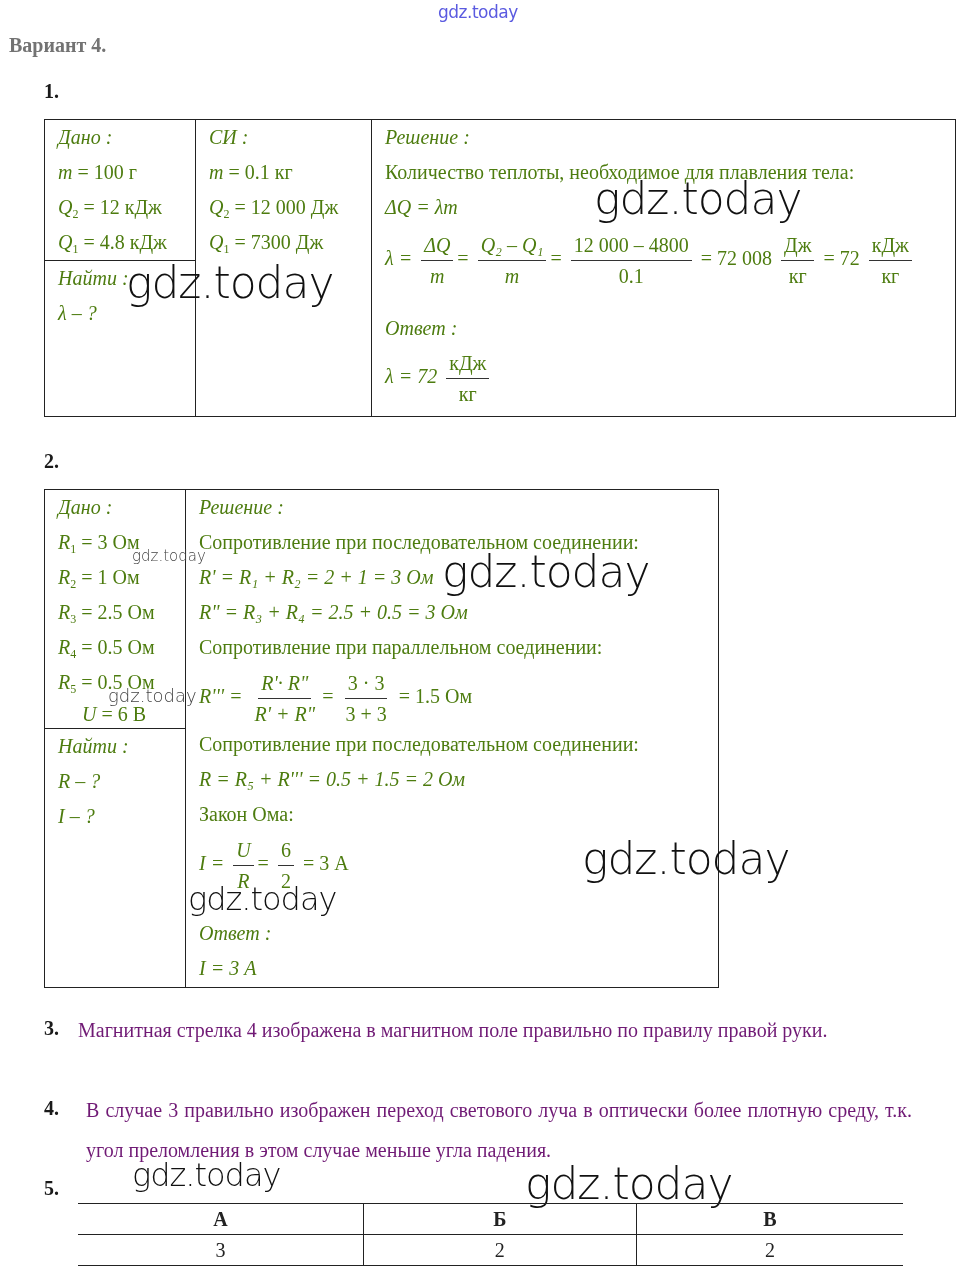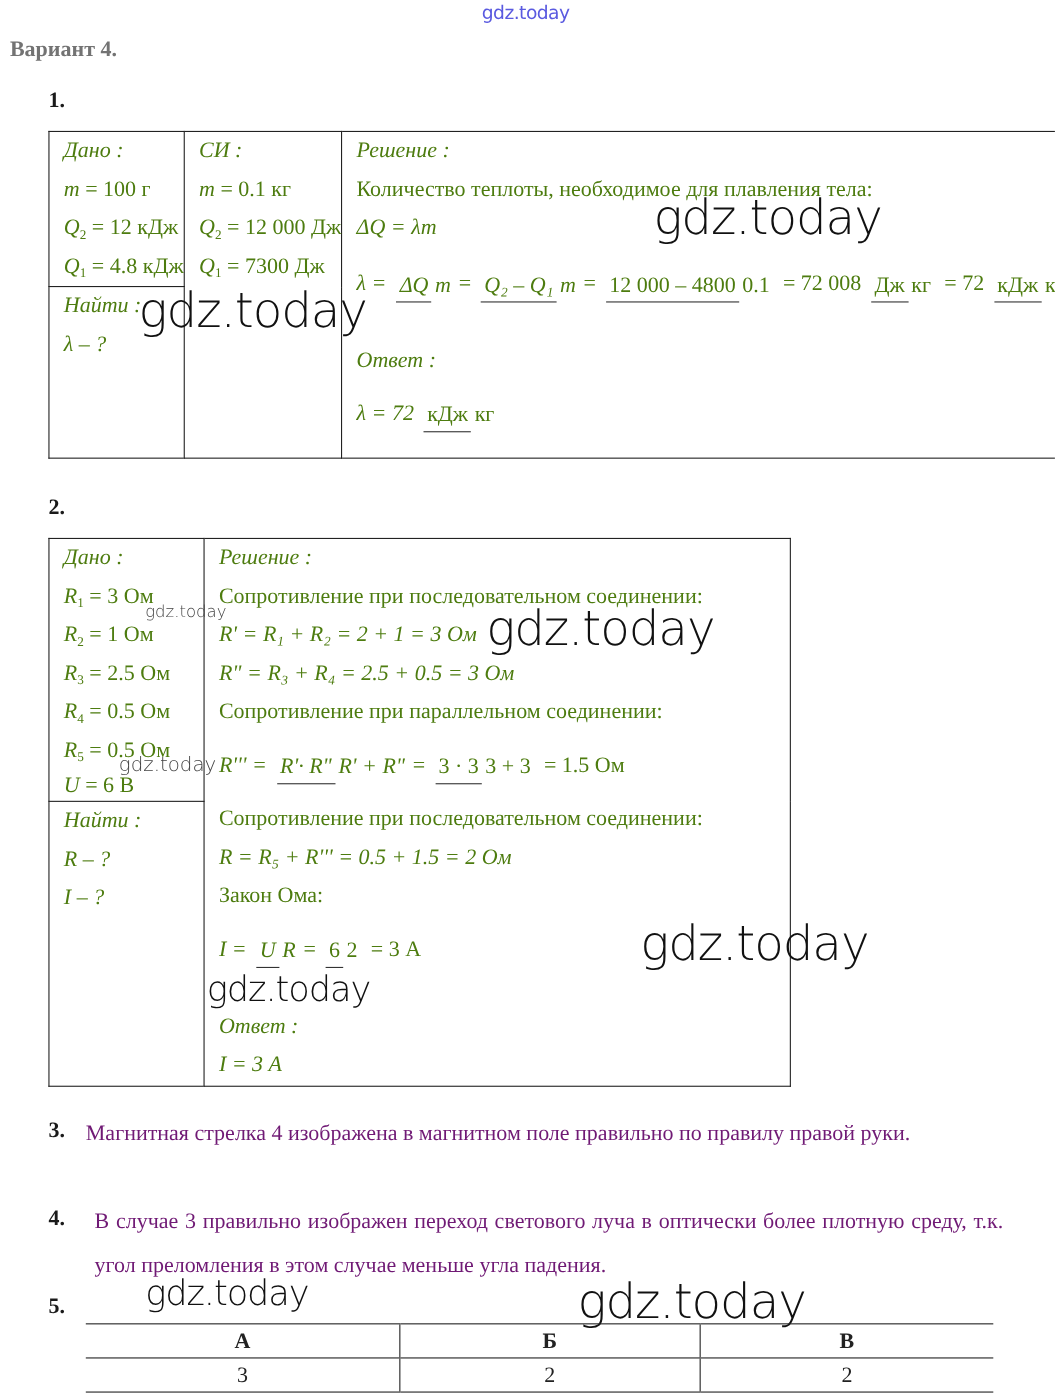--- a/index.html
+++ b/index.html
@@ -7,21 +7,21 @@
          font-family:"Liberation Serif", "DejaVu Serif", serif; color:#222; }
   .abs { position:absolute; }
   .wm-top { left:438px; top:2px; font-family:"DejaVu Sans", sans-serif; font-size:17px; color:#5a5ae0; letter-spacing:-0.5px; }
   .title { left:9px; top:34px; font-weight:bold; font-size:20px; color:#737373; }
   .tasknum { font-weight:bold; font-size:20px; color:#1a1a1a; }
   .it { font-style:italic; }
   .sub { font-size:0.6em; vertical-align:-0.35em; font-style:normal; }
   .line { font-size:20px; height:35px; line-height:35px; white-space:nowrap; color:#4d7c0f; }
   table.sol { border-collapse:collapse; position:absolute; }
   table.sol td { border:1px solid #222; vertical-align:top; padding:0 0 0 13px; }
-  .frac { display:inline-flex; flex-direction:row; align-items:center; vertical-align:middle; margin:0 4px; line-height:30px; }
+  .frac { display:inline-flex; flex-direction:column; align-items:center; vertical-align:middle; margin:0 4px; line-height:30px; }
   .frac .num { border-bottom:1px solid #333; padding:0 3px; }
   .frac .den { padding:0 3px; }
   .wm { position:absolute; font-family:"DejaVu Sans", sans-serif; font-weight:200; color:#111; letter-spacing:-1px; white-space:nowrap; }
   .wm-big { font-size:44px; }
   .wm-mid { font-size:32px; }
   .wm-small { font-size:15px; color:#444; letter-spacing:0; }
   .para { position:absolute; font-size:20px; line-height:40px; color:#701a75; }
   table.ans { position:absolute; left:78px; top:1203px; width:825px; border-collapse:collapse; font-size:20px; }
   table.ans td { border-top:1px solid #222; border-bottom:1px solid #222; border-left:1px solid #222; text-align:center; height:28px; }
   table.ans td:first-child { border-left:none; }
@@ -105,21 +105,21 @@
 <table class="sol" style="left:44px;top:489px;width:675px;height:499px;">
   <tbody>
       <tr>
     <td style="width:127px;height:238px;">
       <div class="line it"><span>Дано</span> :</div>
       <div class="line"><span class="it">R</span><span class="sub">1</span> <span>= 3 Ом</span></div>
       <div class="line"><span class="it">R</span><span class="sub">2</span> <span>= 1 Ом</span></div>
       <div class="line"><span class="it">R</span><span class="sub">3</span> <span>= 2.5 Ом</span></div>
       <div class="line"><span class="it">R</span><span class="sub">4</span> <span>= 0.5 Ом</span></div>
       <div class="line"><span class="it">R</span><span class="sub">5</span> <span>= 0.5 Ом</span></div>
-      <div class="line" style="height:28px;line-height:28px;"><span class="it">U</span><span class="sub"></span> <span>= 6 В</span></div>
+      <div class="line" style="height:28px;line-height:28px;margin-left:24px;"><span class="it">U</span><span class="sub"></span> <span>= 6 В</span></div>
     </td>
     <td rowspan="2">
       <div class="line it"><span>Решение</span> :</div>
       <div class="line">Сопротивление  при последовательном соединении:</div>
       <div class="line it">R' = R₁ + R₂ = 2 + 1 = 3 Ом</div>
       <div class="line it">R" = R₃ + R₄ = 2.5 + 0.5 = 3 Ом</div>
       <div class="line">Сопротивление  при параллельном соединении:</div>
       <div class="line" style="height:62px;line-height:62px;">
         <span class="it">R''' =</span>
         <span class="frac it">

